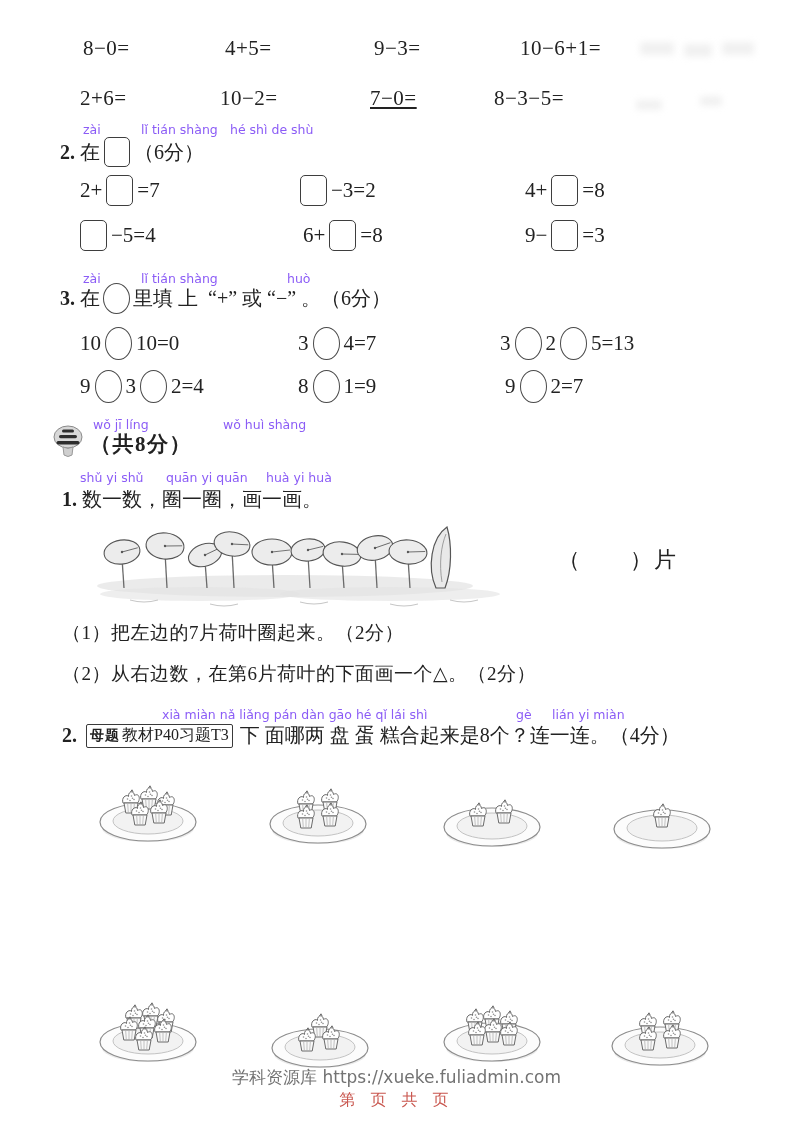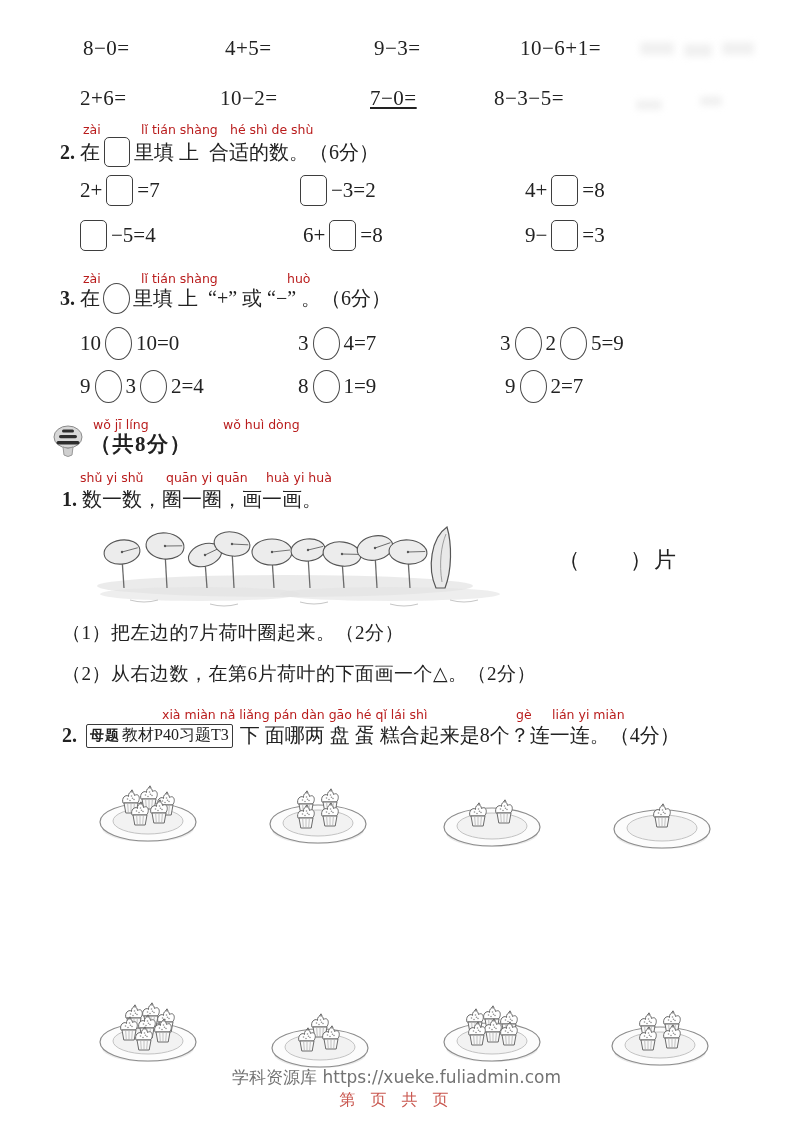--- a/index.html
+++ b/index.html
@@ -5,21 +5,21 @@
   *{margin:0;padding:0;box-sizing:border-box}
   html,body{background:#ffffff}
   #sheet{position:relative;width:793px;height:1122px;background:#ffffff;overflow:hidden;
          font-family:"Liberation Serif","DejaVu Serif",serif;color:#222}
   .abs{position:absolute}
   .eq-text{font-size:21px;letter-spacing:.5px;white-space:pre}
   .eq{display:flex;align-items:center;gap:4px;font-size:21px}
   .eq span{white-space:pre}
   .ans-box{width:27px;height:31px;border:1.5px solid #3e3e3e;border-radius:5px;background:#fff;flex:0 0 auto}
   .ans-circle{width:27px;height:33px;border:1.4px solid #4a4a4a;border-radius:50%;background:#fff;flex:0 0 auto}
-  .pinyin{font-family:"DejaVu Sans",sans-serif;font-size:12.5px;color:#b91c1c;white-space:pre}
+  .pinyin{font-family:"DejaVu Sans",sans-serif;font-size:12.5px;color:#8b5cf6;white-space:pre}
   .qtitle{display:flex;align-items:center;font-size:20px;white-space:pre}
   .qnum{font-weight:bold;margin-right:5px}
   .inline-box{display:inline-block;width:26px;height:30px;border:1.5px solid #3e3e3e;border-radius:5px;margin:0 4px;flex:0 0 auto}
   .inline-circle{display:inline-block;width:27px;height:31px;border:1.4px solid #4a4a4a;border-radius:50%;margin:0 3px;flex:0 0 auto}
   .sec-title{display:flex;align-items:center;font-size:21px;font-weight:bold;letter-spacing:1.5px;white-space:pre}
   .item-line{display:flex;align-items:center;font-size:20px;white-space:pre}
   .sub{font-size:19px;letter-spacing:.5px;white-space:pre}
   .badge{display:inline-flex;align-items:baseline;border:1.3px solid #3a3a3a;border-radius:2px;
          padding:0 3px 1px 3px;margin:0 7px 0 4px;background:#fff}
   .badge-tag{font-weight:bold;font-size:14px;font-family:"DejaVu Sans",sans-serif;letter-spacing:1px}
@@ -36,21 +36,21 @@
 
 <div id="sheet" style="color: rgb(34, 34, 34);">
 
   <div class="ghost" style="left:640px;top:42px;width:34px;height:13px"></div>
   <div class="ghost" style="left:684px;top:44px;width:28px;height:13px"></div>
   <div class="ghost" style="left:722px;top:42px;width:32px;height:13px"></div>
   <div class="ghost" style="left:700px;top:96px;width:22px;height:10px"></div>
   <div class="ghost" style="left:636px;top:100px;width:26px;height:10px"></div>
 
   <div id="q2-title" class="abs qtitle" style="left:60px;top:137px">
-    <span class="qnum">2.</span><span>在</span><span class="inline-box"></span><span>里填 上  合适的数。</span><span>（6分）</span>
+    <span class="qnum">2.</span><span>在</span><span class="inline-box"></span><span>（6分）</span>
   </div>
 
   <div id="q3-title" class="abs qtitle" style="left:60px;top:283px">
     <span class="qnum">3.</span><span>在</span><span class="inline-circle"></span><span>里填 上  “+” 或 “−” 。</span><span>（6分）</span>
   </div>
 
   <svg id="sec3-icon" class="abs" style="left:52px;top:424px" width="32" height="34" viewBox="0 0 32 34">
     <ellipse cx="16" cy="13" rx="14" ry="11" fill="#d8d8d8" stroke="#8a8a8a" stroke-width="1"></ellipse>
     <rect x="10" y="5.5" width="12" height="3" rx="1.5" fill="#2e2e2e"></rect>
     <rect x="7" y="11" width="18" height="3.2" rx="1.6" fill="#2e2e2e"></rect>
@@ -121,21 +121,21 @@
     <div class="abs eq" style="left: 298px; top: 327px;">
       <span>3</span>
       <div class="ans-circle"></div>
       <span>4=7</span>
     </div>
     <div class="abs eq" style="left: 500px; top: 327px;">
       <span>3</span>
       <div class="ans-circle"></div>
       <span>2</span>
       <div class="ans-circle"></div>
-      <span>5=9</span>
+      <span>5=13</span>
     </div>
     <div class="abs eq" style="left: 80px; top: 370px;">
       <span>9</span>
       <div class="ans-circle"></div>
       <span>3</span>
       <div class="ans-circle"></div>
       <span>2=4</span>
     </div>
     <div class="abs eq" style="left: 298px; top: 370px;">
       <span>8</span>
@@ -147,21 +147,21 @@
       <div class="ans-circle"></div>
       <span>2=7</span>
     </div>
     <div class="abs pinyin" style="left: 83px; top: 122px;">zài</div>
     <div class="abs pinyin" style="left: 141px; top: 122px;">lǐ tián shàng</div>
     <div class="abs pinyin" style="left: 230px; top: 122px;">hé shì de shù</div>
     <div class="abs pinyin" style="left: 83px; top: 271px;">zài</div>
     <div class="abs pinyin" style="left: 141px; top: 271px;">lǐ tián shàng</div>
     <div class="abs pinyin" style="left: 287px; top: 271px;">huò</div>
     <div class="abs pinyin" style="left: 93px; top: 417px;">wǒ jī líng</div>
-    <div class="abs pinyin" style="left: 223px; top: 417px;">wǒ huì dòng</div>
+    <div class="abs pinyin" style="left: 223px; top: 417px;">wǒ huì shàng</div>
     <div class="abs pinyin" style="left: 80px; top: 470px;">shǔ yi shǔ</div>
     <div class="abs pinyin" style="left: 166px; top: 470px;">quān yi quān</div>
     <div class="abs pinyin" style="left: 266px; top: 470px;">huà yi huà</div>
     <div class="abs pinyin" style="left: 162px; top: 707px;">xià miàn nǎ liǎng pán dàn gāo hé qǐ lái shì</div>
     <div class="abs pinyin" style="left: 516px; top: 707px;">gè</div>
     <div class="abs pinyin" style="left: 552px; top: 707px;">lián yi miàn</div>
     <div class="abs" style="left: 90px; top: 522px;"><svg width="470" height="92" viewBox="0 0 470 92">
         <ellipse cx="195" cy="64" rx="188" ry="11" fill="#dadada" opacity="0.55"></ellipse>
         <ellipse cx="110" cy="72" rx="100" ry="7" fill="#e3e3e3" opacity="0.6"></ellipse>
         <ellipse cx="300" cy="72" rx="110" ry="7" fill="#e3e3e3" opacity="0.6"></ellipse>

